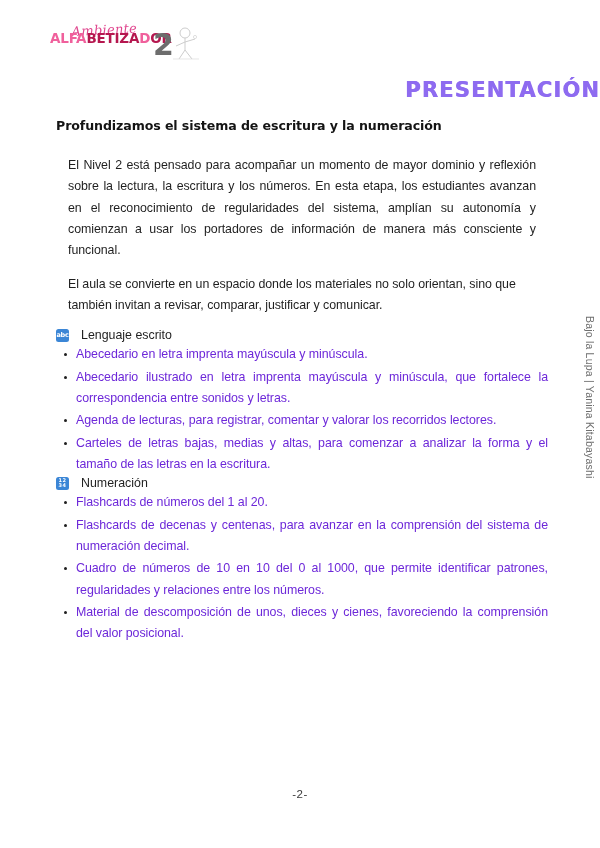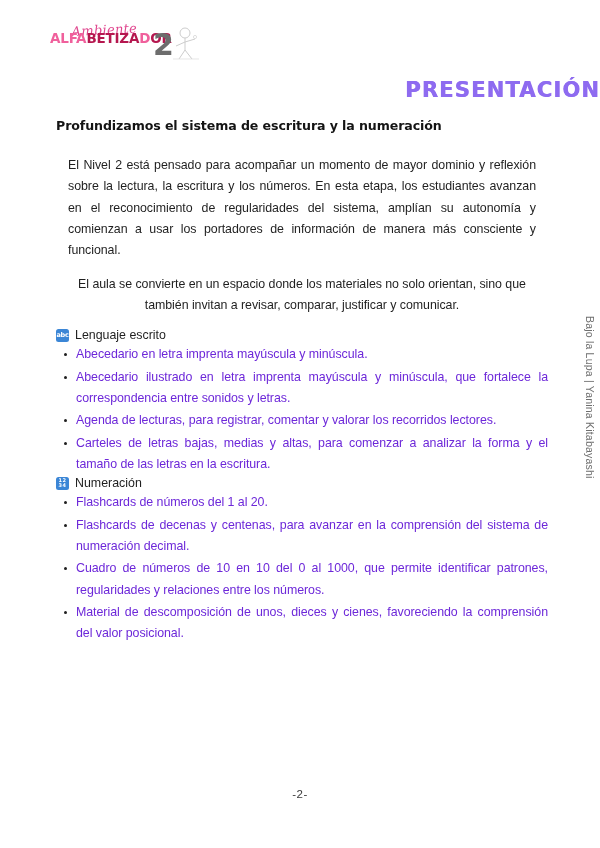--- a/index.html
+++ b/index.html
@@ -109,34 +109,34 @@
   }
 
   p.body {
     margin: 12px;
     font-size: 12.4px;
     line-height: 1.72;
     text-align: justify;
     color: #1f1f1f;
     letter-spacing: -0.05px;
   }
-  p.body.loose { text-align: center; }
+  p.body.loose { text-align: left; }
 
   h3.qhead {
     margin: 26px 0 6px 0;
     font-family: "DejaVu Sans", sans-serif;
     font-size: 12.6px;
     font-weight: bold;
     color: #141414;
   }
 
   .section-label {
     display: flex;
     align-items: center;
-    gap: 6px;
+    gap: 12px;
     font-size: 12.4px;
     color: #1f1f1f;
     margin: 0 0 2px 0;
   }
   .section-label.spaced { }
 
   
   .emoji-icon {
     display: inline-block;
     width: 13px;

